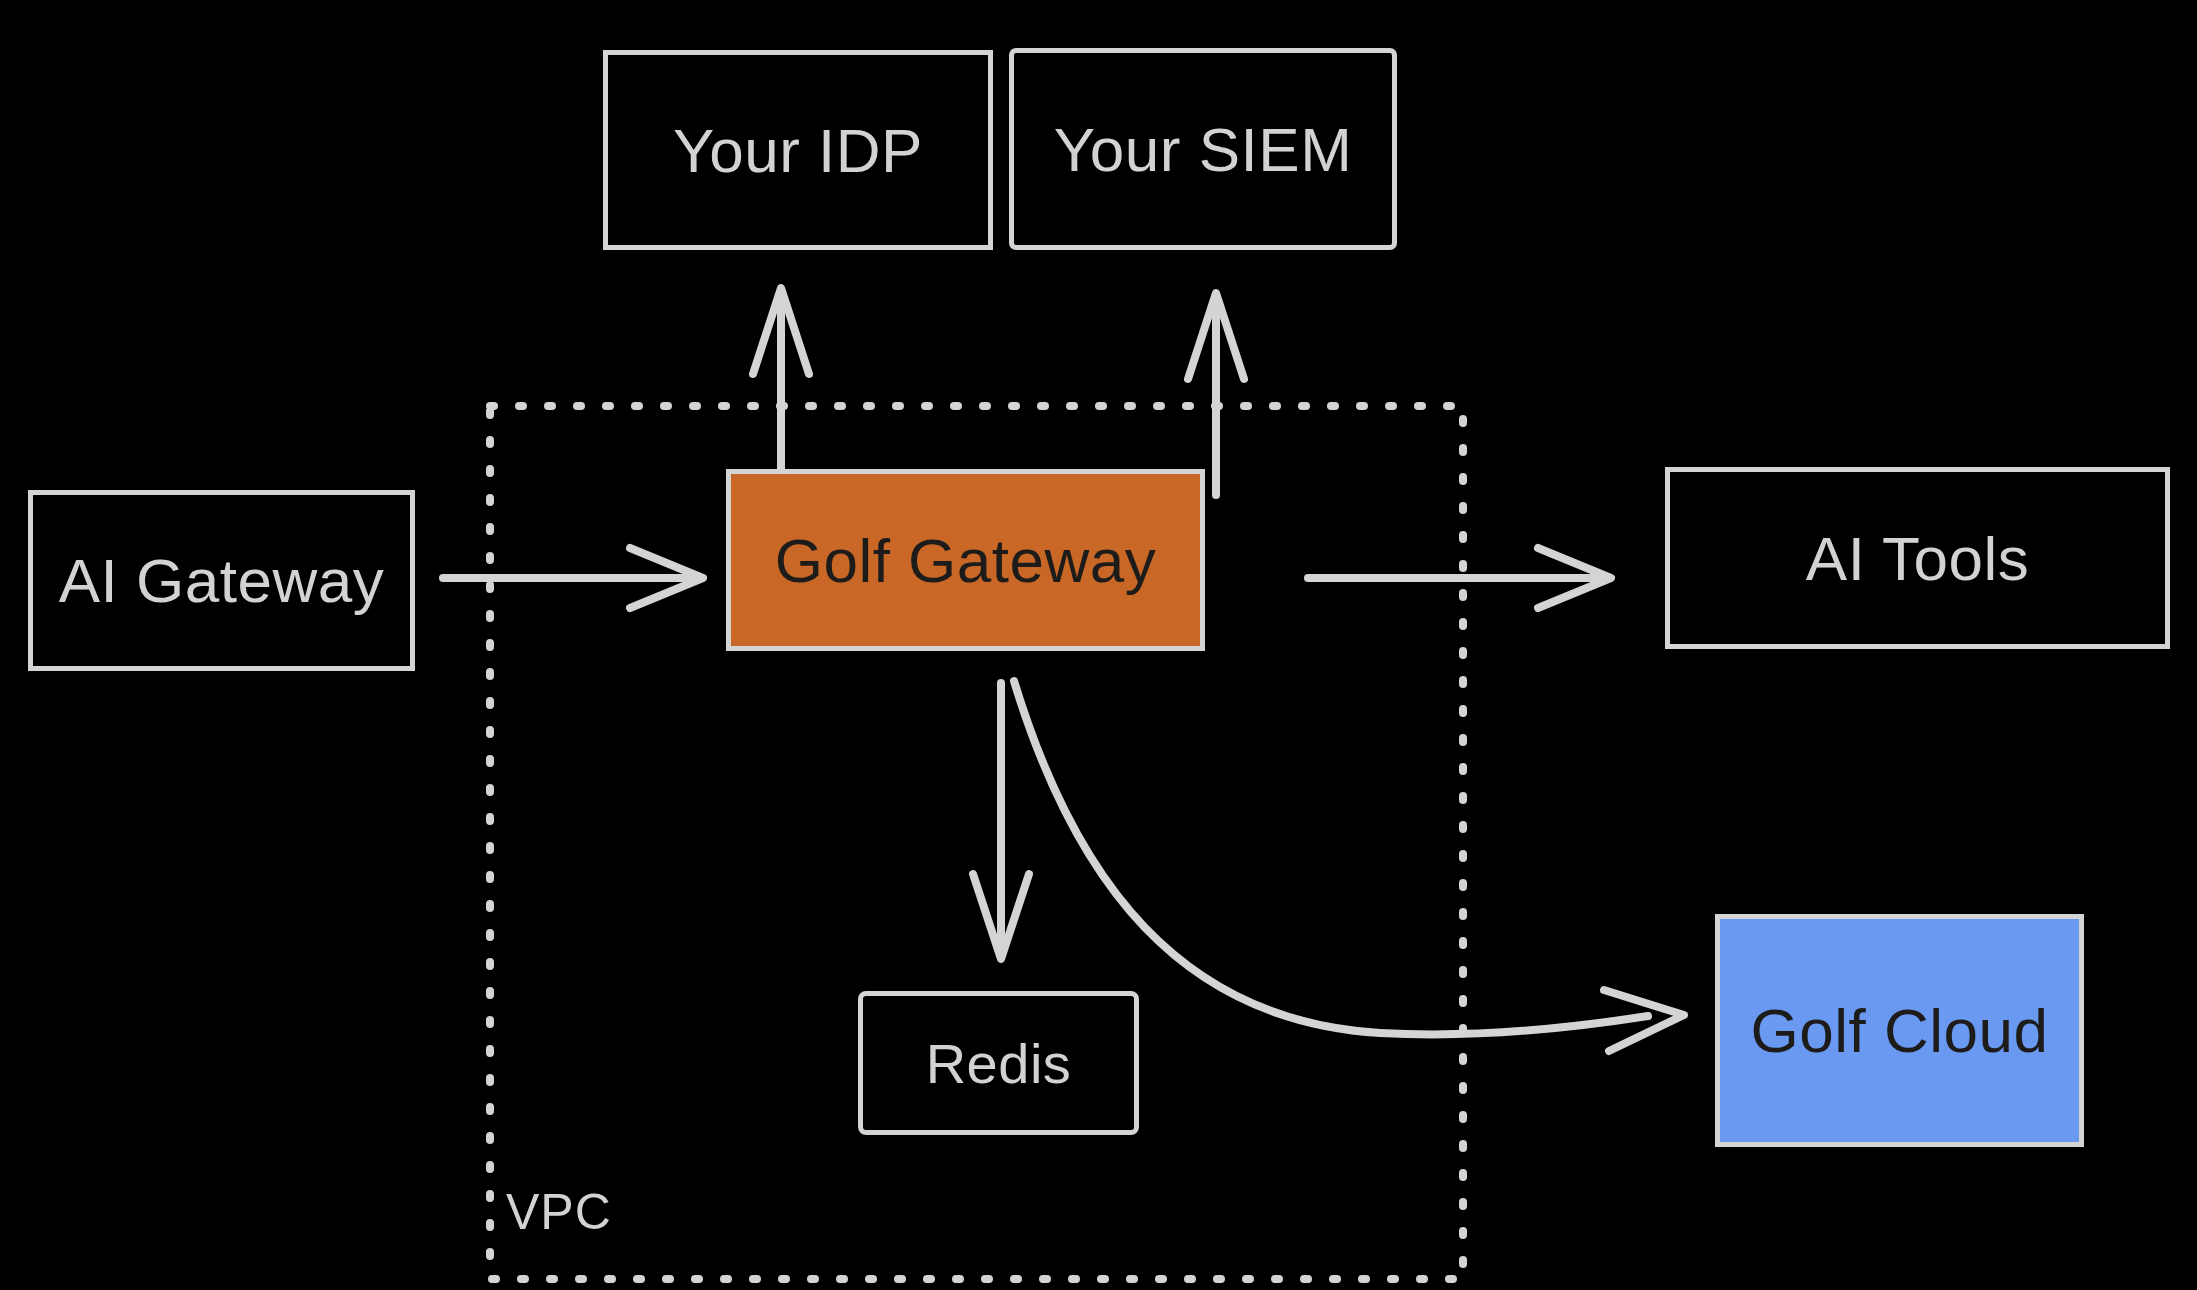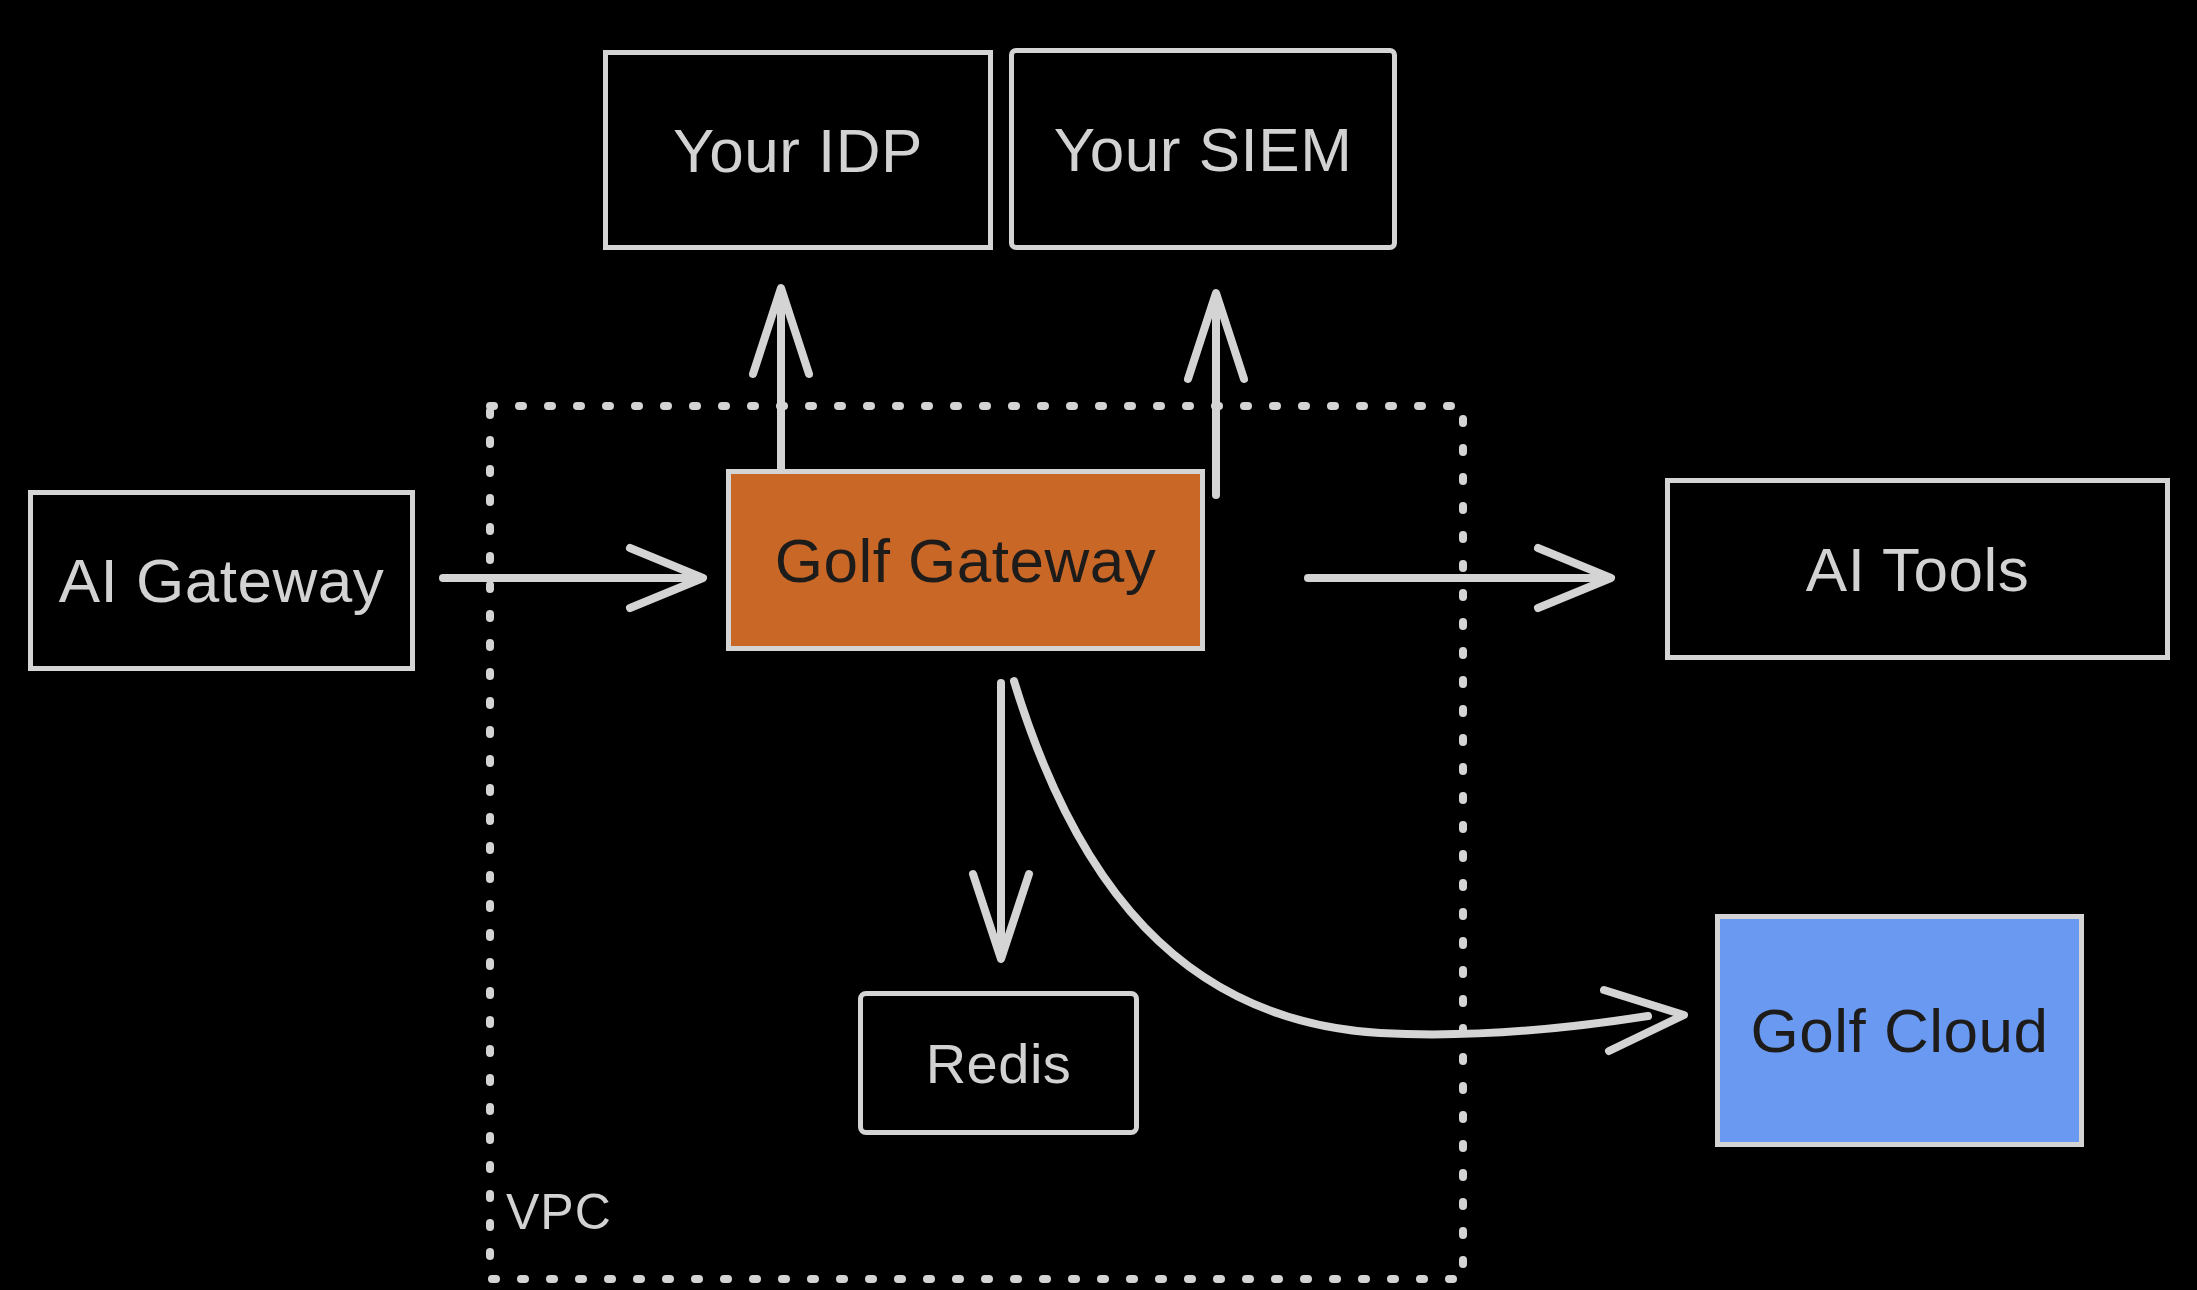--- a/index.html
+++ b/index.html
@@ -105,21 +105,21 @@
   </div>
 
   <div class="node" style="left:28px; top:469px; width:387px; height:181px;">
     <span>AI Gateway</span>
   </div>
 
   <div class="node node--gateway" style="left:726px; top:448px; width:479px; height:182px;">
     <span>Golf Gateway</span>
   </div>
 
-  <div class="node" style="left:1665px; top:457px; width:505px; height:182px;">
+  <div class="node" style="left:1665px; top:446px; width:505px; height:182px;">
     <span>AI Tools</span>
   </div>
 
   <div class="node node--redis" style="left:858px; top:970px; width:281px; height:144px;">
     <span>Redis</span>
   </div>
 
   <div class="node node--cloud" style="left:1715px; top:893px; width:369px; height:233px;">
     <span>Golf Cloud</span>
   </div>

